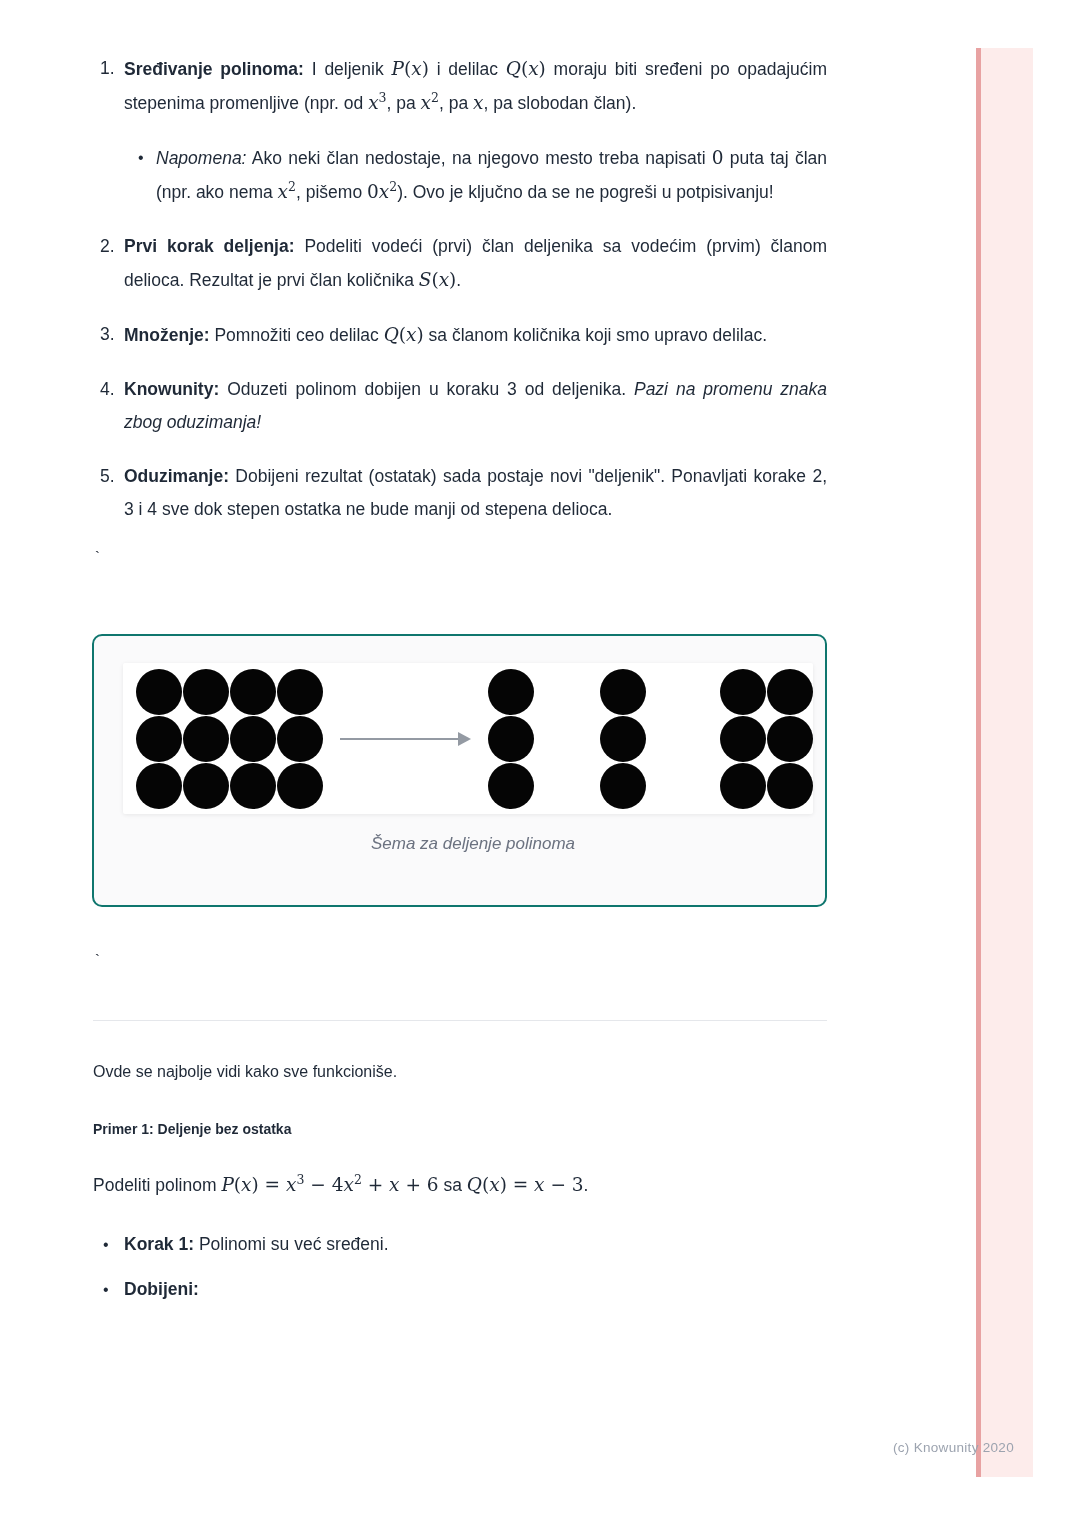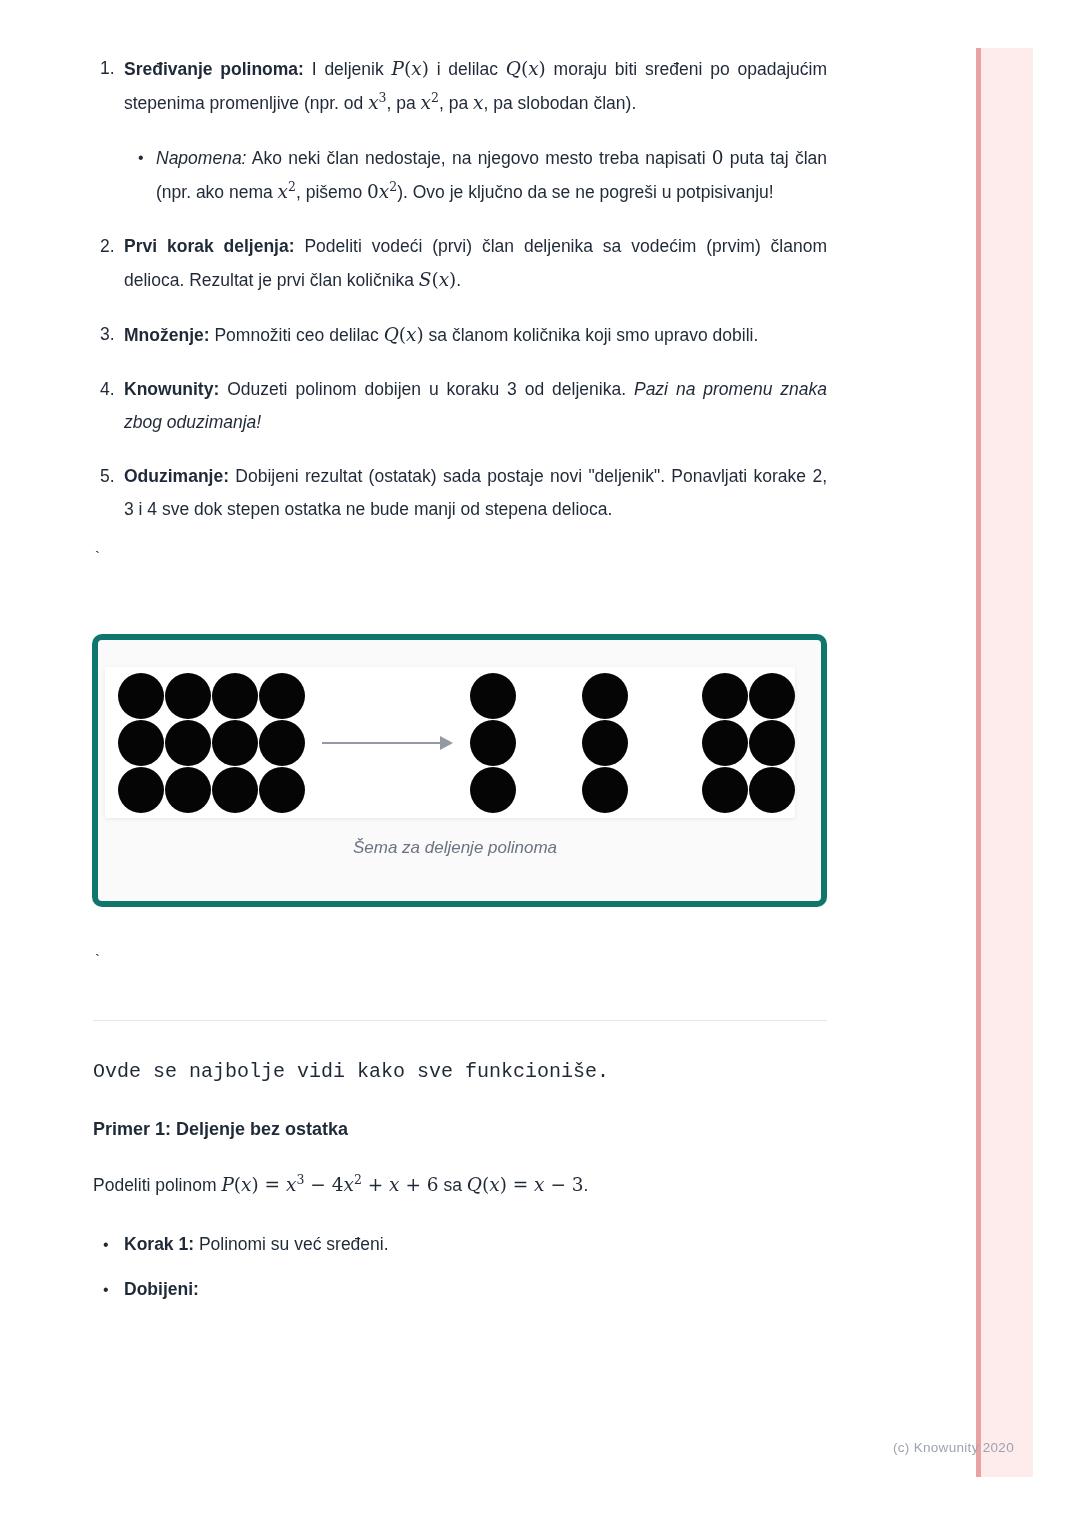--- a/index.html
+++ b/index.html
@@ -16,22 +16,22 @@
   .note-body{flex:1;}
   .seg-b{font-weight:700;}
   .seg-i{font-style:italic;}
   .seg-m{font-family:"DejaVu Serif","Liberation Serif",serif;font-style:italic;font-size:18.5px;}
   .seg-n{font-family:"DejaVu Serif","Liberation Serif",serif;font-size:18.5px;}
   sup.seg-sup{font-family:"DejaVu Serif","Liberation Serif",serif;font-size:12.5px;line-height:0;}
   .tick{font-size:15px;line-height:20px;margin:12px 0 0 2px;color:#111827;}
   .tick.bottom{margin-top:43px;}
   .figure-card{
     margin:67px 0 0 -1px;width:735px;height:273px;box-sizing:border-box;
-    border:6px solid #0f766e;border-radius:10px;background:#fafafb;
-    padding:27px 0 0 7px;
+    border:2px solid #0f766e;border-radius:10px;background:#fafafb;
+    padding:27px 0 0 29px;
   }
   .figure-strip{
     width:690px;height:151px;background:#ffffff;border-radius:2px;
     box-shadow:0 1px 4px rgba(0,0,0,0.08);
     display:flex;align-items:center;padding-left:13px;box-sizing:border-box;
   }
   .circle-grid{display:grid;gap:1px;}
   .dot{width:46px;height:46px;border-radius:50%;background:#050505;}
   .fig-arrow{display:flex;align-items:center;margin:0 17px;}
   .arrow-shaft{width:118px;height:2px;background:#949aa3;}
@@ -39,22 +39,22 @@
   .grp-2{margin-left:66px;}
   .grp-3{margin-left:74px;}
   .figure-caption{
     margin-top:20px;width:700px;text-align:center;
     font-style:italic;font-size:17px;color:#6b7280;
   }
   hr.divider{border:none;border-top:1px solid #e5e7eb;margin:50px 0 0;width:734px;}
   h2.section-heading{
     margin:30px 0 0;font-size:29px;line-height:34px;font-weight:700;color:#ee5a63;
   }
-  p.intro{margin:34px 0 0;font-size:20px;line-height:33px;font-family:Liberation Mono, monospace;}
-  h3.example-title{margin:26px 0 17px;font-size:18px;line-height:30px;font-weight:700;}
+  p.intro{margin:34px 0 0;font-size:16px;line-height:33px;}
+  h3.example-title{margin:26px 0 17px;font-size:14px;line-height:30px;font-weight:700;}
   p.problem{margin:24px 0 0;font-size:17.5px;line-height:33px;}
   .bullets{margin:26px 0 0 10px;}
   .bullet-row{display:flex;font-size:17.5px;line-height:33px;margin-bottom:12px;}
   .bullet-marker{flex:none;width:21px;font-size:16px;}
   .sidebar-strip{
     position:absolute;left:976px;top:48px;width:57px;height:1429px;
     background:#fdeceb;border-left:5px solid #e8a2a2;box-sizing:border-box;z-index:1;
   }
   .footer-copyright{
     position:absolute;left:893px;top:1440px;z-index:5;
@@ -76,21 +76,21 @@
     <div class="note-body"><span class="seg-i">Napomena:</span><span class="seg-t"> Ako neki član nedostaje, na njegovo mesto treba napisati </span><span class="seg-n">0</span><span class="seg-t"> puta taj član (npr. ako nema </span><span class="seg-m">x</span><sup class="seg-sup">2</sup><span class="seg-t">, pišemo </span><span class="seg-n">0</span><span class="seg-m">x</span><sup class="seg-sup">2</sup><span class="seg-t">). Ovo je ključno da se ne pogreši u potpisivanju!</span></div>
   </div>
 
   <div class="step">
     <span class="step-num">2.</span>
     <div class="step-body"><span class="seg-b">Prvi korak deljenja:</span><span class="seg-t"> Podeliti vodeći (prvi) član deljenika sa vodećim (prvim) članom delioca. Rezultat je prvi član količnika </span><span class="seg-m">S</span><span class="seg-n">(</span><span class="seg-m">x</span><span class="seg-n">)</span><span class="seg-t">.</span></div>
   </div>
 
   <div class="step">
     <span class="step-num">3.</span>
-    <div class="step-body"><span class="seg-b">Množenje:</span><span class="seg-t"> Pomnožiti ceo delilac </span><span class="seg-m">Q</span><span class="seg-n">(</span><span class="seg-m">x</span><span class="seg-n">)</span><span class="seg-t"> sa članom količnika koji smo upravo dobili.</span></div>
+    <div class="step-body"><span class="seg-b">Množenje:</span><span class="seg-t"> Pomnožiti ceo delilac </span><span class="seg-m">Q</span><span class="seg-n">(</span><span class="seg-m">x</span><span class="seg-n">)</span><span class="seg-t"> sa članom količnika koji smo upravo delilac.</span></div>
   </div>
 
   <div class="step">
     <span class="step-num">4.</span>
     <div class="step-body"><span class="seg-b">Knowunity:</span><span class="seg-t"> Oduzeti polinom dobijen u koraku 3 od deljenika. </span><span class="seg-i">Pazi na promenu znaka zbog oduzimanja!</span></div>
   </div>
 
   <div class="step">
     <span class="step-num">5.</span>
     <div class="step-body"><span class="seg-b">Oduzimanje:</span><span class="seg-t"> Dobijeni rezultat (ostatak) sada postaje novi "deljenik". Ponavljati korake 2, 3 i 4 sve dok stepen ostatka ne bude manji od stepena delioca.</span></div>

